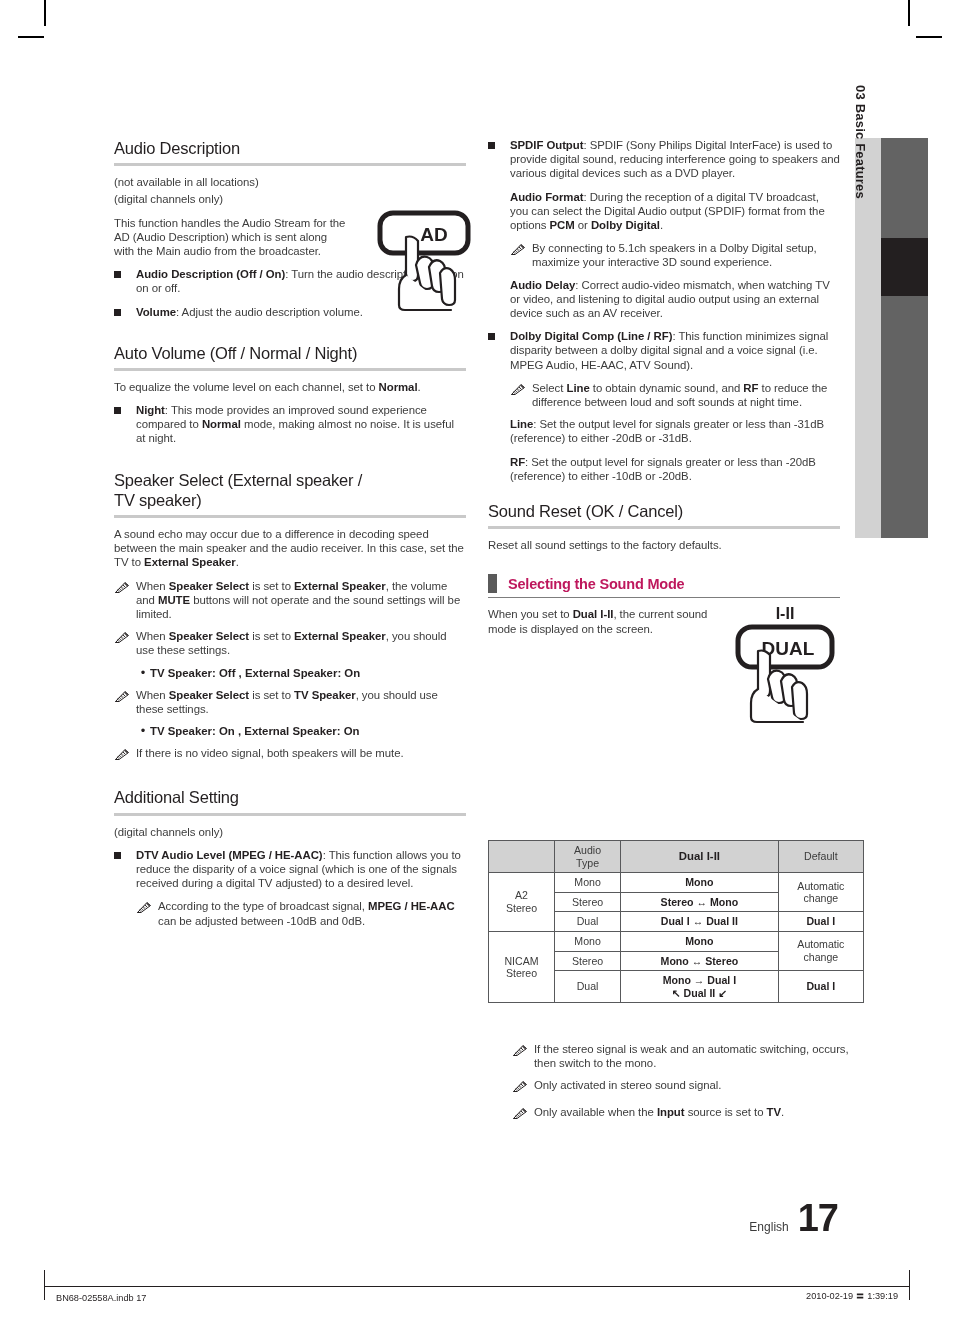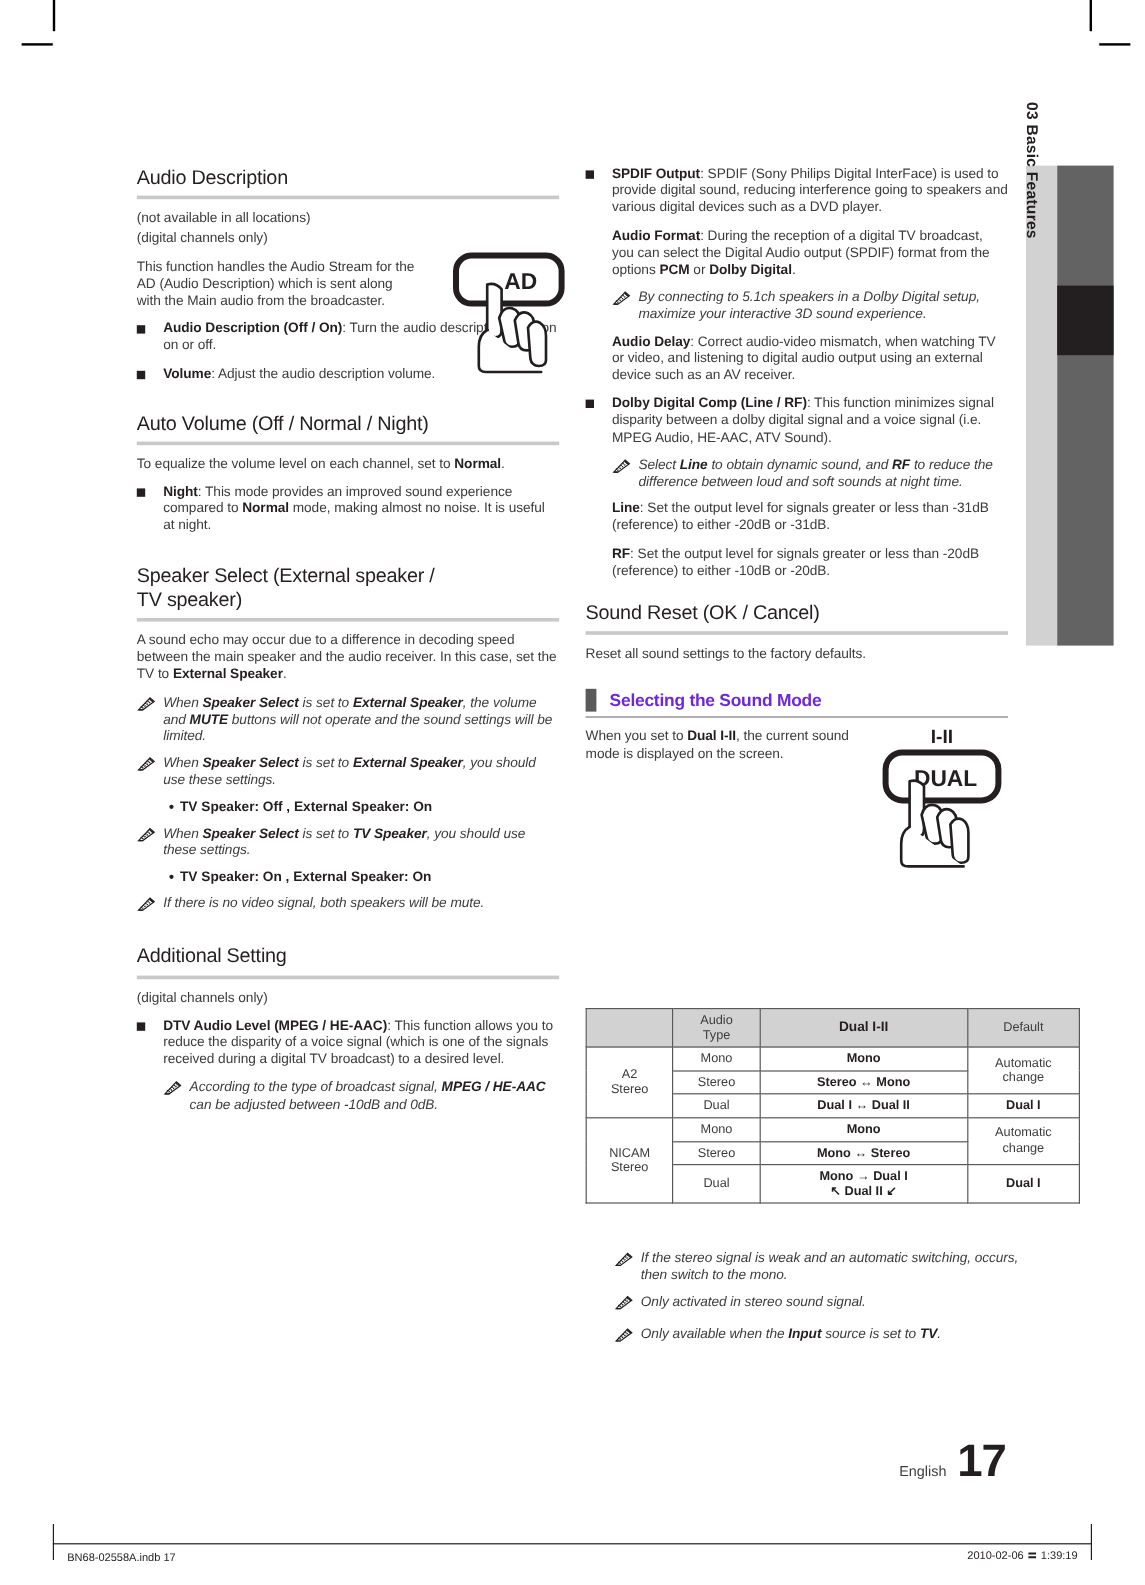--- a/index.html
+++ b/index.html
@@ -31,58 +31,58 @@
     font-size:16.5px; font-weight:normal; margin:0 0 5px 0;
     letter-spacing:-0.2px; line-height:1.22; color:#231f20;
   }
   .rule { height:3px; background:#c9c9c9; margin:0 0 9px 0; }
   .rule.thin { height:1px; background:#7d7d7d; }
 
   .subhead-wrap { margin-top:22px; }
   .subhead {
     display:flex; align-items:center; gap:11px;
     font-size:14.5px; font-weight:bold; letter-spacing:-0.2px;
-    color:#6d28d9; margin-bottom:4px;
+    color:#be185d; margin-bottom:4px;
   }
   .subhead .bar { width:9px; height:19px; background:#5a5a5a; display:block; flex:none; }
 
   
   p.body {
     font-size:11.4px; line-height:14.2px; margin:0 0 9px 0;
     color:#3c3c3c; letter-spacing:-0.05px;
   }
   p.body.tight { margin-bottom:3px; }
   b { color:#231f20; font-weight:bold; }
 
   
   .bullet { display:flex; margin:0 0 9px 0; }
   .bullet .sq {
     flex:none; width:22px; padding-top:4px;
   }
   .bullet .sq i { display:block; width:7px; height:7px; background:#231f20; }
   .bullet .txt { font-size:11.4px; line-height:14.2px; color:#3c3c3c; letter-spacing:-0.05px; }
 
   
-  .note { display:flex; margin:0 0 8px 0;font-style:italic; }
+  .note { display:flex; margin:0 0 8px 0; }
   .note.ind { margin-left:22px; }
   .note .pen { flex:none; width:22px; padding-top:1px; }
   .note .txt { font-size:11.4px; line-height:14.2px; color:#3c3c3c; letter-spacing:-0.05px; }
 
   .dot { display:flex; margin:0 0 8px 22px; }
   .dot .d { flex:none; width:14px; text-align:center; font-size:13px; line-height:14.2px; color:#231f20; }
   .dot .txt { font-size:11.4px; line-height:14.2px; font-weight:bold; color:#231f20; }
 
   
   .btn-illo { position:absolute; }
   .btn-illo svg { display:block; }
 
   
   table.modes {
     position:absolute; left:488px; top:840px;
-    width:412px; border-collapse:collapse;
+    width:376px; border-collapse:collapse;
     font-size:10.6px; color:#3c3c3c;
   }
   table.modes th, table.modes td {
     border:1px solid #58595b; padding:3px 2px; text-align:center; vertical-align:middle;
     line-height:12.6px; font-weight:normal;
   }
   table.modes thead th { background:#d2d2d2; }
   table.modes thead th.hl { font-weight:bold; color:#231f20; font-size:11.4px; }
   table.modes td.b { font-weight:bold; color:#231f20; }
   table.modes td.grp { font-size:10.6px; }
@@ -255,21 +255,21 @@
 
     <section style="margin-top:22px;">
       <h2 class="sec">Additional Setting</h2>
       <div class="rule"></div>
       <p class="body">(digital channels only)</p>
 
       <div class="bullet">
         <div class="sq">
             <i></i>
           </div>
-        <div class="txt"><b>DTV Audio Level (MPEG / HE-AAC)</b><span>: This function allows you to reduce the disparity of a voice signal (which is one of the signals received during a digital TV broadcast) to a desired level.</span></div>
+        <div class="txt"><b>DTV Audio Level (MPEG / HE-AAC)</b><span>: This function allows you to reduce the disparity of a voice signal (which is one of the signals received during a digital TV adjusted) to a desired level.</span></div>
       </div>
 
       <div class="note ind">
         <div class="pen">
           <svg width="16" height="13" viewBox="0 0 16 13">
               <g fill="none" stroke="#231f20" stroke-width="1">
                 <path d="M1.5 11.5 L11 1.5 L14.5 4.5 L5 11.5 Z" fill="#fff"></path>
                 <path d="M1.5 11.5 L5 11.5"></path>
                 <path d="M10.4 2.1 L13.9 5.1"></path>
                 <path d="M3.2 9.3 L12 2.6" stroke-dasharray="1.3 1.1"></path>
@@ -485,15 +485,15 @@
 
   <div class="pagenum">
     <span class="lang">English</span>
     <span class="num">17</span>
   </div>
 
   <div class="footedge" style="left:44px;"></div>
   <div class="footedge" style="right:44px;"></div>
   <div class="footline"></div>
   <div class="foot left">BN68-02558A.indb   17</div>
-  <div class="foot right">2010-02-06   〓 1:39:19</div>
+  <div class="foot right">2010-02-19   〓 1:39:19</div>
 
 </div>
 
 </body></html>

